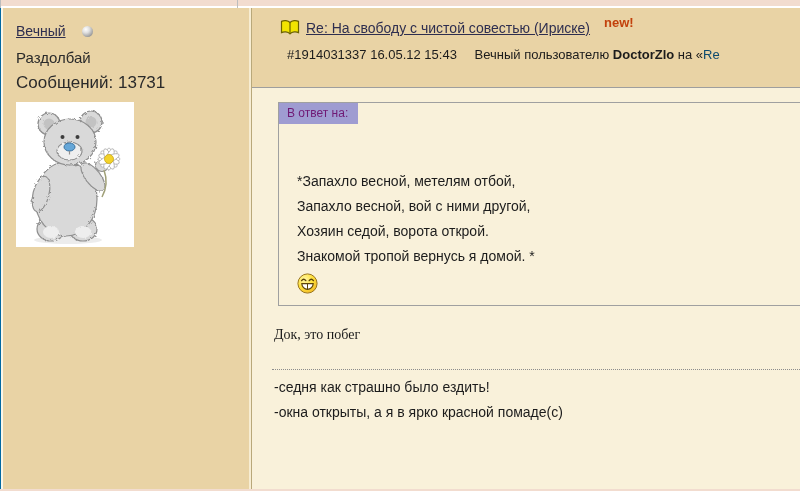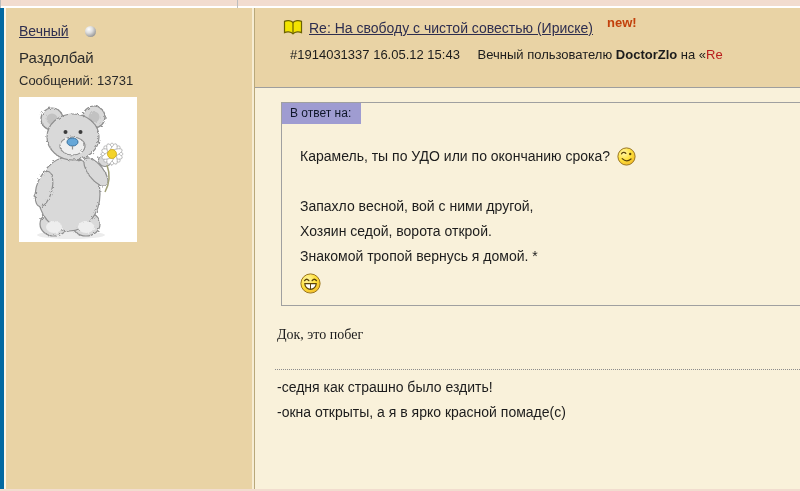--- a/index.html
+++ b/index.html
@@ -7,61 +7,61 @@
   body {
     width: 800px; height: 491px; overflow: hidden;
     background: #f2dccf;
     font-family: "Liberation Sans", "DejaVu Sans", sans-serif;
     color: #1c1c1c;
   }
   .top-strip { height: 8px; background: #f2dccf; border-bottom: 2px solid #ffffff; position: relative; }
   .top-strip .edge-mark { position: absolute; left: 0; top: 0; width: 1px; height: 8px; background: #bdbdbd; }
   .top-strip .col-mark  { position: absolute; left: 237px; top: 0; width: 1px; height: 8px; background: #bdbdbd; }
 
-  .layout { display: flex; height: 481px; border-left: 4px solid #0369a1; }
+  .layout { display: flex; height: 481px; border-left: 1px solid #0369a1; }
 
   
   .sidebar {
     width: 248px; background: #e9d3a5; flex: 0 0 248px;
     border-left: 2px solid #fbf6e8;
     padding: 15px 0 0 13px;
   }
   .user-line { display: flex; align-items: center; }
   .username { font-size: 14px; color: #2e2e4f; text-decoration: underline; cursor: pointer; }
   .status-sphere {
     width: 11px; height: 11px; border-radius: 50%; margin-left: 16px; display: inline-block;
     background: radial-gradient(circle at 35% 30%, #ffffff 0%, #dedede 35%, #9a9a9a 75%, #7d7d7d 100%);
   }
   .user-title { margin-top: 10px; font-size: 15px; color: #2a2a2a; }
-  .user-posts { margin-top: 7px;  font-size: 13px; color: #2a2a2a; }
+  .user-posts { margin-top: 7px;  font-size: 17px; color: #2a2a2a; }
   .avatar { margin-top: 9px; width: 118px; height: 145px; background: #ffffff; }
 
   
   .col-divider { flex: 0 0 3px; background: linear-gradient(to right, #f7edd3 0, #f7edd3 2px, #b9a87a 2px, #b9a87a 3px); }
 
   
   .main { flex: 1 1 auto; min-width: 0; display: flex; flex-direction: column; }
   .post-header {
     height: 80px; background: #e9d3a5; border-bottom: 1px solid #9e9e9e;
     padding: 11px 0 0 12px; flex: 0 0 80px; white-space: nowrap;
   }
   .title-row { display: flex; align-items: center; padding-left: 16px; }
   .book-icon { width: 20px; height: 17px; margin-right: 6px; flex: 0 0 20px; }
   .post-title { font-size: 14px; color: #2e2e4f; text-decoration: underline; cursor: pointer; }
   .new-badge { color: #c2410c; font-weight: bold; font-size: 13px; margin-left: 14px; position: relative; top: -5px; }
   .meta-row { margin-top: 11px; padding-left: 23px; font-size: 13px; color: #1c1c1c; }
   .meta-row .reply-info { margin-left: 14px; }
   .reply-user { font-weight: bold; }
-  .reply-link { color: #b91c1c; cursor: pointer; }
+  .reply-link { color: #0c4a6e; cursor: pointer; }
 
   .post-body { flex: 1 1 auto; background: #f9f1da; padding: 0 0 0 20px; font-size: 14px; }
 
   .quote-box { border: 1px solid #a0a0a0; margin: 14px -2px 0 6px; position: relative; background: #f9f1da; }
   .quote-label {
-    display: inline-block; background: #9f9cd1; color: #0f172a;
+    display: inline-block; background: #9f9cd1; color: #701a75;
     font-size: 12px; padding: 3px 10px 4px 8px;
   }
   .quote-content { padding: 20px 0 8px 18px; line-height: 25px; }
   .q-line { height: 25px; white-space: nowrap; }
   .q-empty { height: 25px; }
   .smiley { vertical-align: middle; position: relative; top: -1px; }
   .wink { margin-left: 7px; }
   .grin-line { height: 28px; padding-top: 2px; }
 
   .body-text { margin: 21px 0 0 2px; height: 18px; font-family: Liberation Serif, serif; }
@@ -165,36 +165,22 @@
           <span>на «</span><a class="reply-link">Re</a>
         </span>
       </div>
     </header>
 
     <section class="post-body">
 
       <div class="quote-box">
         <div class="quote-label">В ответ на:</div>
         <div class="quote-content">
-          <div class="q-line">
-            <span>Карамель, ты по УДО или по окончанию срока?</span><svg class="smiley wink" width="19" height="19" viewBox="0 0 19 19">
-              <defs>
-                <radialGradient id="sg1" cx="0.35" cy="0.3" r="0.85">
-                  <stop offset="0" stop-color="#fff6a8"></stop>
-                    <stop offset="0.5" stop-color="#ffe13b"></stop>
-                    <stop offset="1" stop-color="#eeaf24"></stop>
-                </radialGradient>
-              </defs>
-              <circle cx="9.5" cy="9.5" r="8.6" fill="url(#sg1)" stroke="#9a761f" stroke-width="1"></circle>
-              <path d="M4.6 6.8 a2.4 2.4 0 0 1 4.2 -0.4" fill="none" stroke="#5d4408" stroke-width="1.3" stroke-linecap="round"></path>
-              <circle cx="13.2" cy="7" r="1.2" fill="#5d4408"></circle>
-              <path d="M5.2 11.6 q4.3 4.2 8.8 0.4" fill="none" stroke="#5d4408" stroke-width="1.3" stroke-linecap="round"></path>
-            </svg>
-          </div>
           <div class="q-empty"></div>
+          <div class="q-line">*Запахло весной, метелям отбой,</div>
           <div class="q-line">Запахло весной, вой с ними другой,</div>
           <div class="q-line">Хозяин седой, ворота открой.</div>
           <div class="q-line">Знакомой тропой вернусь я домой. *</div>
           <div class="grin-line">
             <svg class="smiley" width="21" height="21" viewBox="0 0 21 21">
               <defs>
                 <radialGradient id="sg2" cx="0.35" cy="0.3" r="0.85">
                   <stop offset="0" stop-color="#fff6a8"></stop>
                     <stop offset="0.5" stop-color="#ffe13b"></stop>
                     <stop offset="1" stop-color="#eeaf24"></stop>

